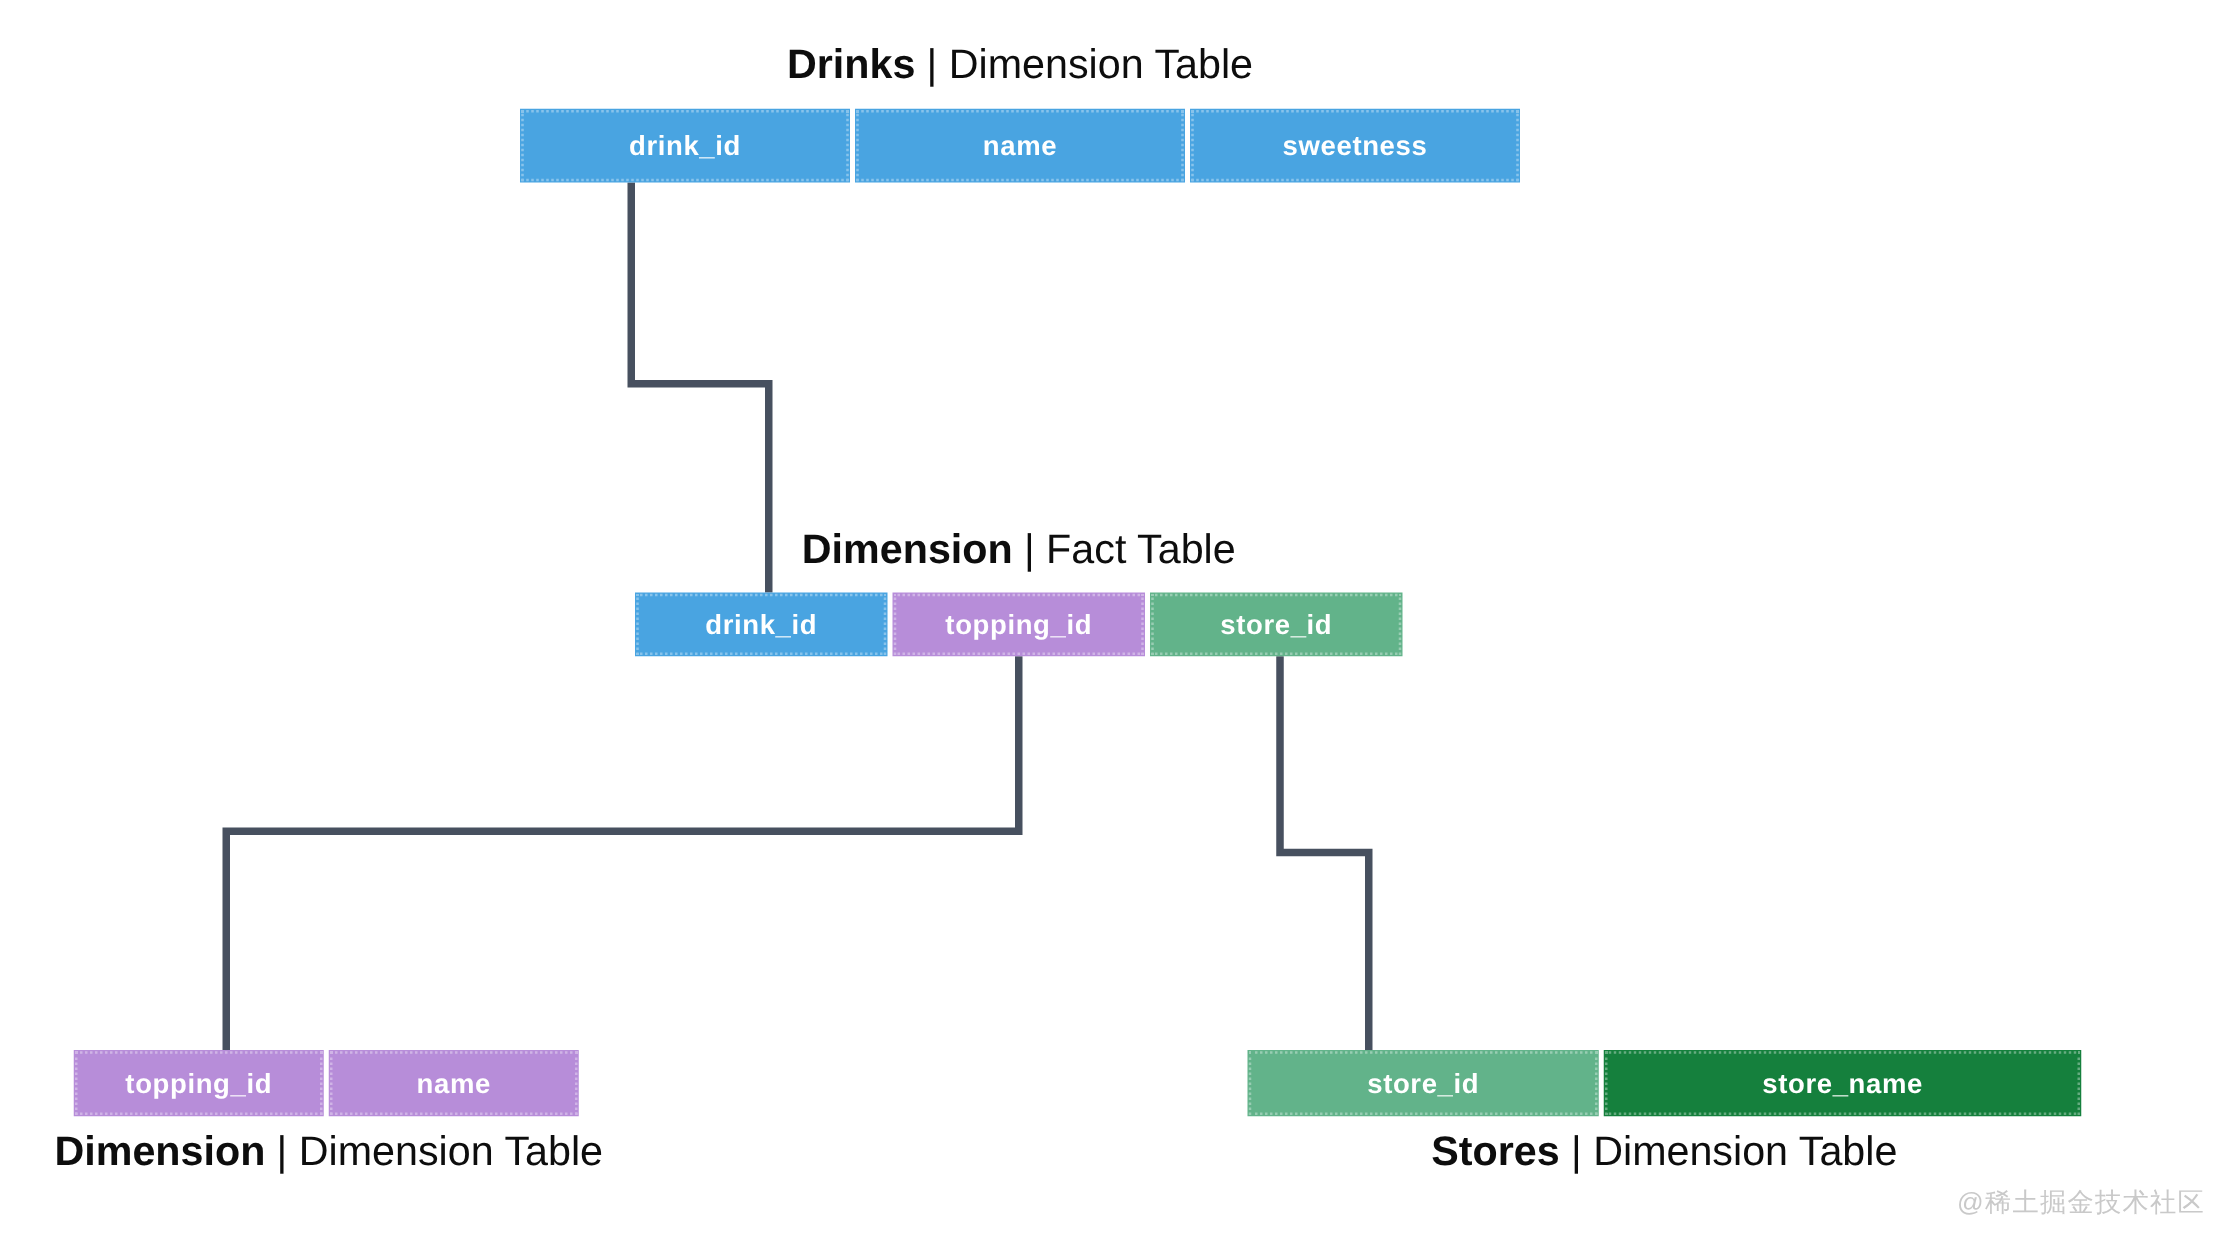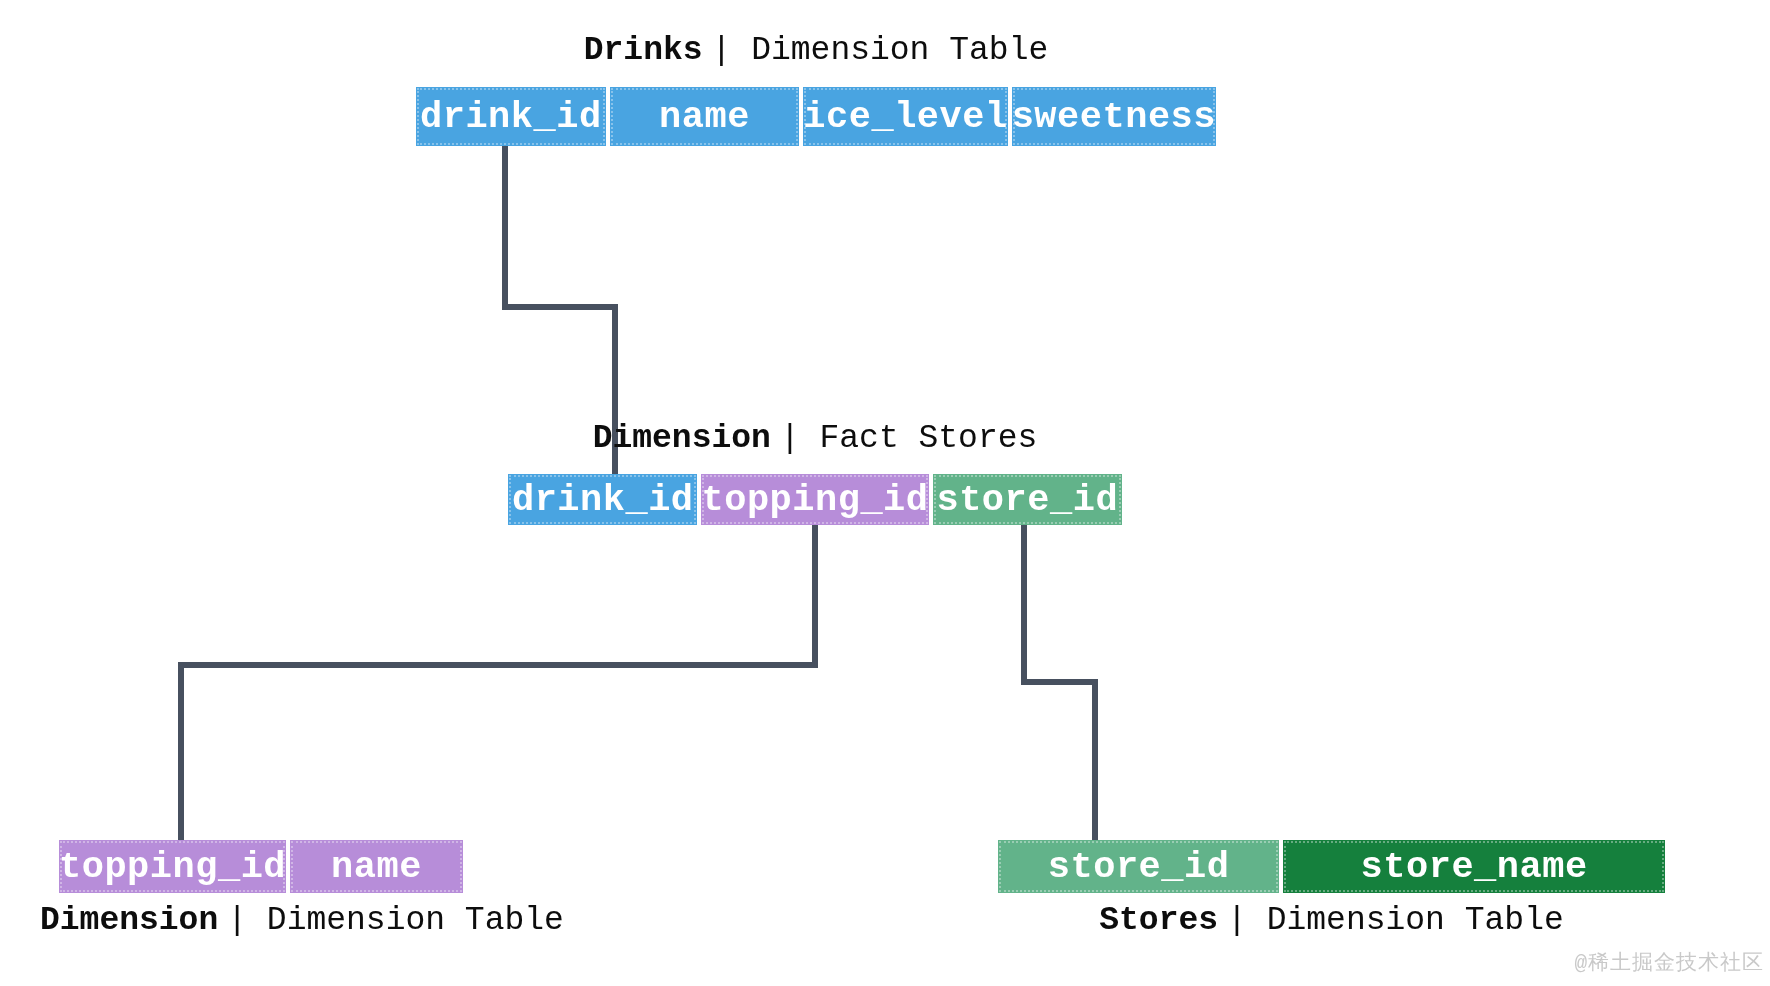--- a/index.html
+++ b/index.html
@@ -7,21 +7,20 @@
     padding: 0;
     background: #ffffff;
     font-family: "Liberation Sans", sans-serif;
   }
   #canvas {
     position: relative;
     width: 1770px;
     height: 986px;
     background: #ffffff;
     overflow: hidden;
-    font-family: Liberation Mono, monospace;
   }
   
   #connectors {
     position: absolute;
     left: 0; top: 0;
     width: 1770px; height: 986px;
     pointer-events: none;
   }
   #connectors polyline {
     fill: none;
@@ -33,21 +32,21 @@
     position: absolute;
     display: flex;
     gap: 4px;
   }
   .cell {
     display: flex;
     align-items: center;
     justify-content: center;
     color: #ffffff;
     font-weight: 700;
-    font-size: 37px;
+    font-size: 22px;
     letter-spacing: 0.5px;
     outline: 2px dotted rgba(255,255,255,0.35);
     outline-offset: -3px;
     white-space: nowrap;
   }
   .table-title {
     position: absolute;
     font-size: 33px;
     color: #0d0d0d;
     text-align: center;
@@ -94,26 +93,25 @@
     <polyline points="815,525 815,665 181,665 181,840"></polyline>
     <polyline points="1024,525 1024,682 1095,682 1095,840"></polyline>
   </svg>
 
   <div class="table-title" id="drinks-title">
     <span class="tname">Drinks</span><span class="tsuffix">| Dimension Table</span>
   </div>
   <div class="table" id="drinks-table">
     <div class="cell cell-0" style="background: rgb(73, 164, 225);">drink_id</div>
     <div class="cell cell-1" style="background: rgb(73, 164, 225);">name</div>
-    <div class="cell cell-2" style="background: rgb(73, 164, 225);">ice_level</div>
     <div class="cell cell-3" style="background: rgb(73, 164, 225);">sweetness</div>
   </div>
 
   <div class="table-title" id="products-title">
-    <span class="tname">Dimension</span><span class="tsuffix">| Fact Stores</span>
+    <span class="tname">Dimension</span><span class="tsuffix">| Fact Table</span>
   </div>
   <div class="table" id="products-table">
     <div class="cell cell-0" style="background: rgb(73, 164, 225);">drink_id</div>
     <div class="cell cell-1" style="background: rgb(183, 141, 217);">topping_id</div>
     <div class="cell cell-2" style="background: rgb(98, 179, 138);">store_id</div>
   </div>
 
   <div class="table" id="toppings-table">
     <div class="cell cell-0" style="background: rgb(183, 141, 217);">topping_id</div>
     <div class="cell cell-1" style="background: rgb(183, 141, 217);">name</div>

